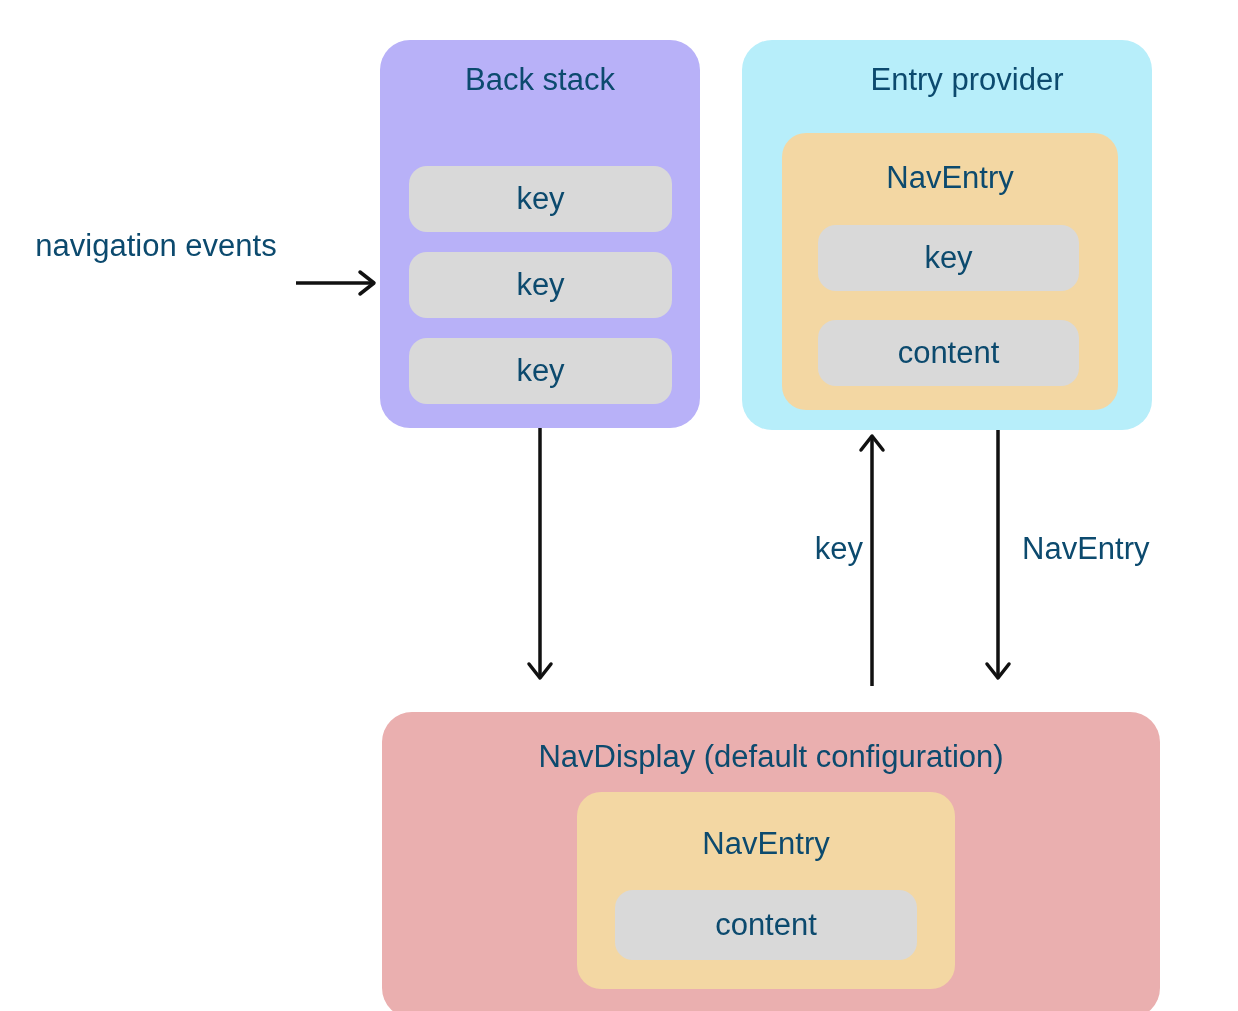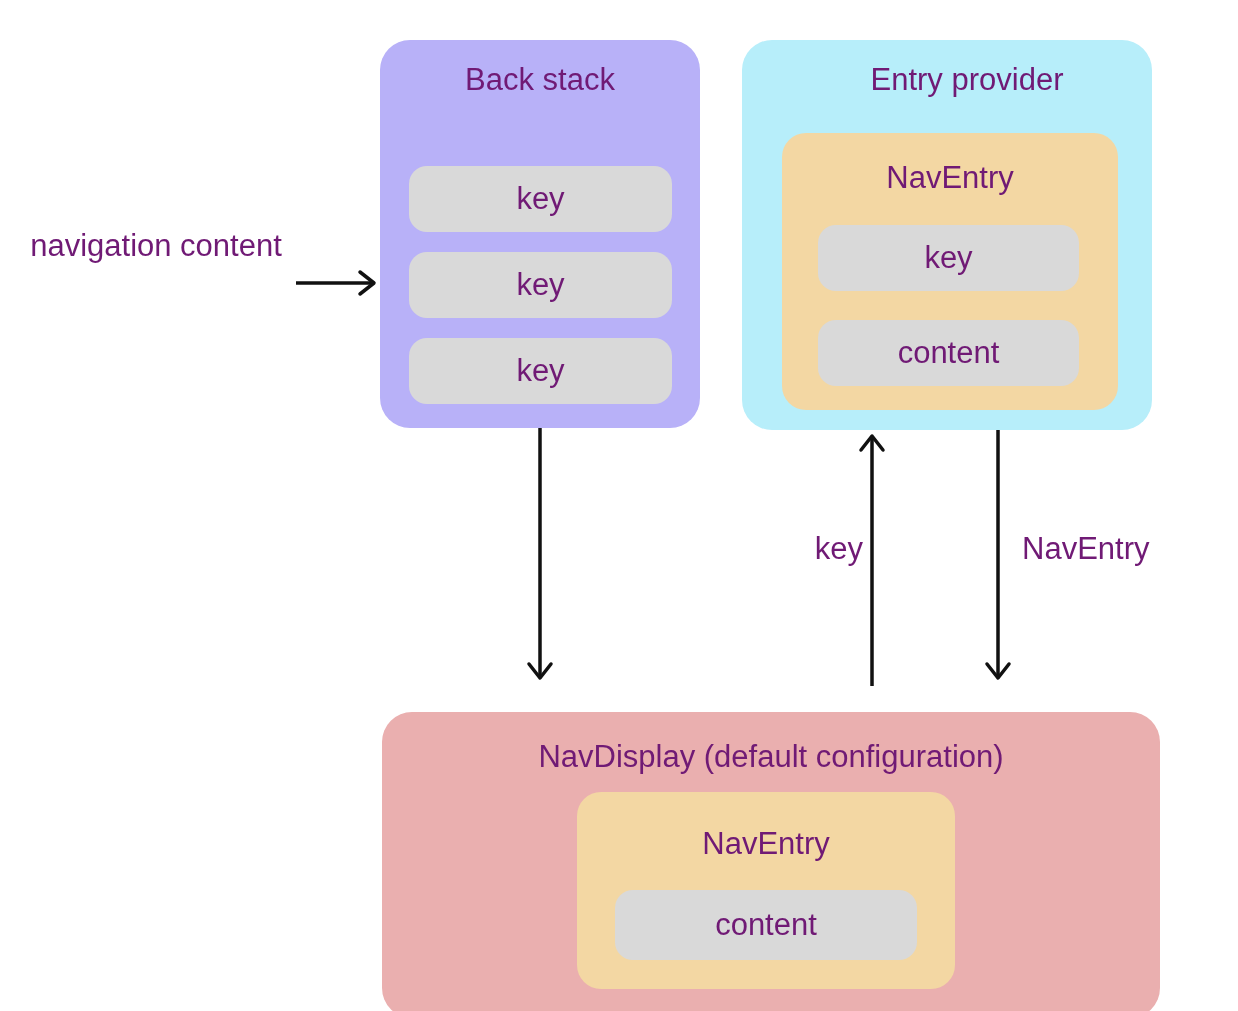--- a/index.html
+++ b/index.html
@@ -2,21 +2,21 @@
 <html><head>
 <meta charset="utf-8">
 <style>
   html, body { margin: 0; padding: 0; background: #ffffff; }
   .canvas {
     position: relative;
     width: 1238px;
     height: 1011px;
     background: #ffffff;
     font-family: "Liberation Sans", sans-serif;
-    color: #701a75;
+    color: #0c4a6e;
     overflow: hidden;
   }
   .box { position: absolute; border-radius: 30px; }
   .box-purple { background: #b8b1f8; }
   .box-cyan   { background: #b7eefa; }
   .box-pink   { background: #eaafaf; }
   .inner-box  { position: absolute; background: #f3d7a3; border-radius: 24px; }
   .box-title {
     position: absolute; left: 0; right: 0;
     text-align: center; font-size: 31px; line-height: 36px;
@@ -55,21 +55,21 @@
 
   <div class="box box-pink" style="left:382px; top:712px; width:770px; height:306px;padding-left:8px;">
     <div class="box-title" style="top:27px;">NavDisplay (default configuration)</div>
     <div class="inner-box" style="left:195px; top:80px; width:378px; height:197px;">
       <div class="box-title" style="top:34px;">NavEntry</div>
       <div class="pill" style="left:38px; top:98px; width:302px; height:70px;">content</div>
     </div>
   </div>
 
   <div class="float-label" style="left:8px; top:224px; width:296px; text-align:center;">
-    <div>navigation content</div>
+    <div>navigation events</div>
   </div>
 
   <div class="float-label" style="left:763px; top:527px; width:100px; text-align:right;">key</div>
 
   <div class="float-label" style="left:1022px; top:527px;">NavEntry</div>
 
   <svg class="arrows-layer" width="1238" height="1011" viewBox="0 0 1238 1011">
     <defs>
       <marker id="chevron" markerUnits="userSpaceOnUse" markerWidth="44" markerHeight="44" viewBox="-22 -22 44 44" refX="0" refY="0" orient="auto">
         <path d="M-14 -11 L0 0 L-14 11" fill="none" stroke="#111111" stroke-width="3.5" stroke-linecap="round" stroke-linejoin="round"></path>

